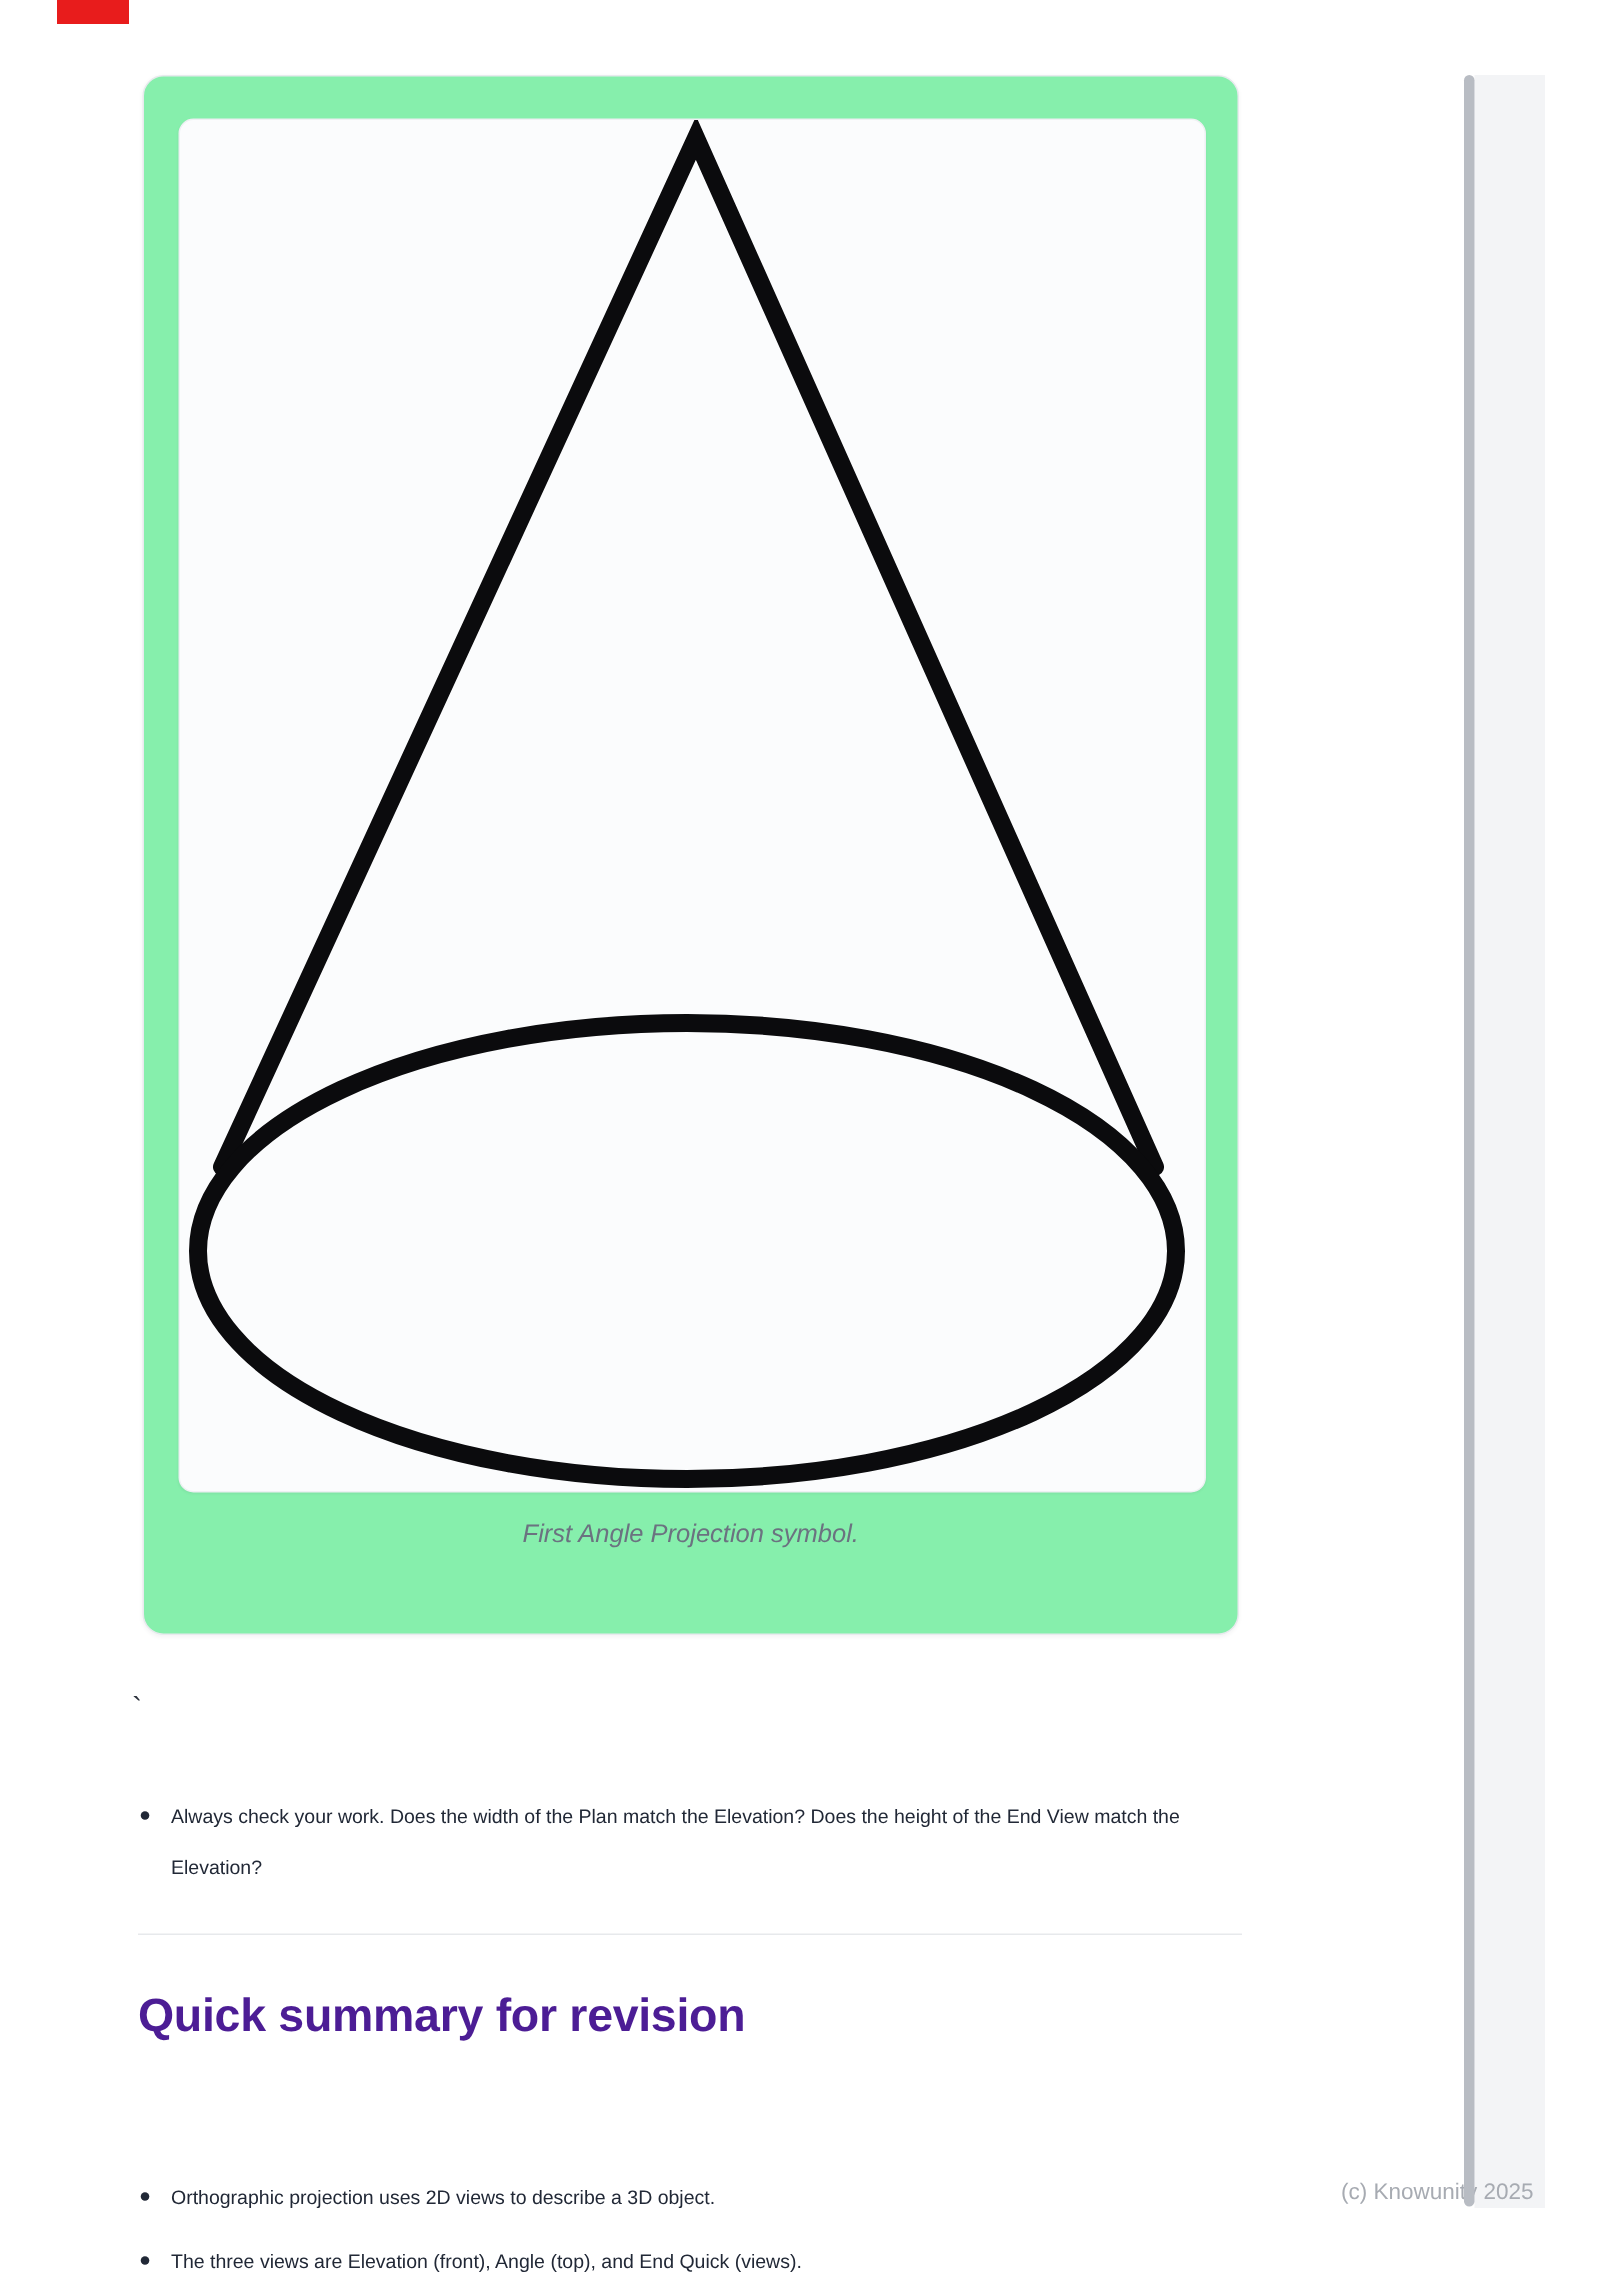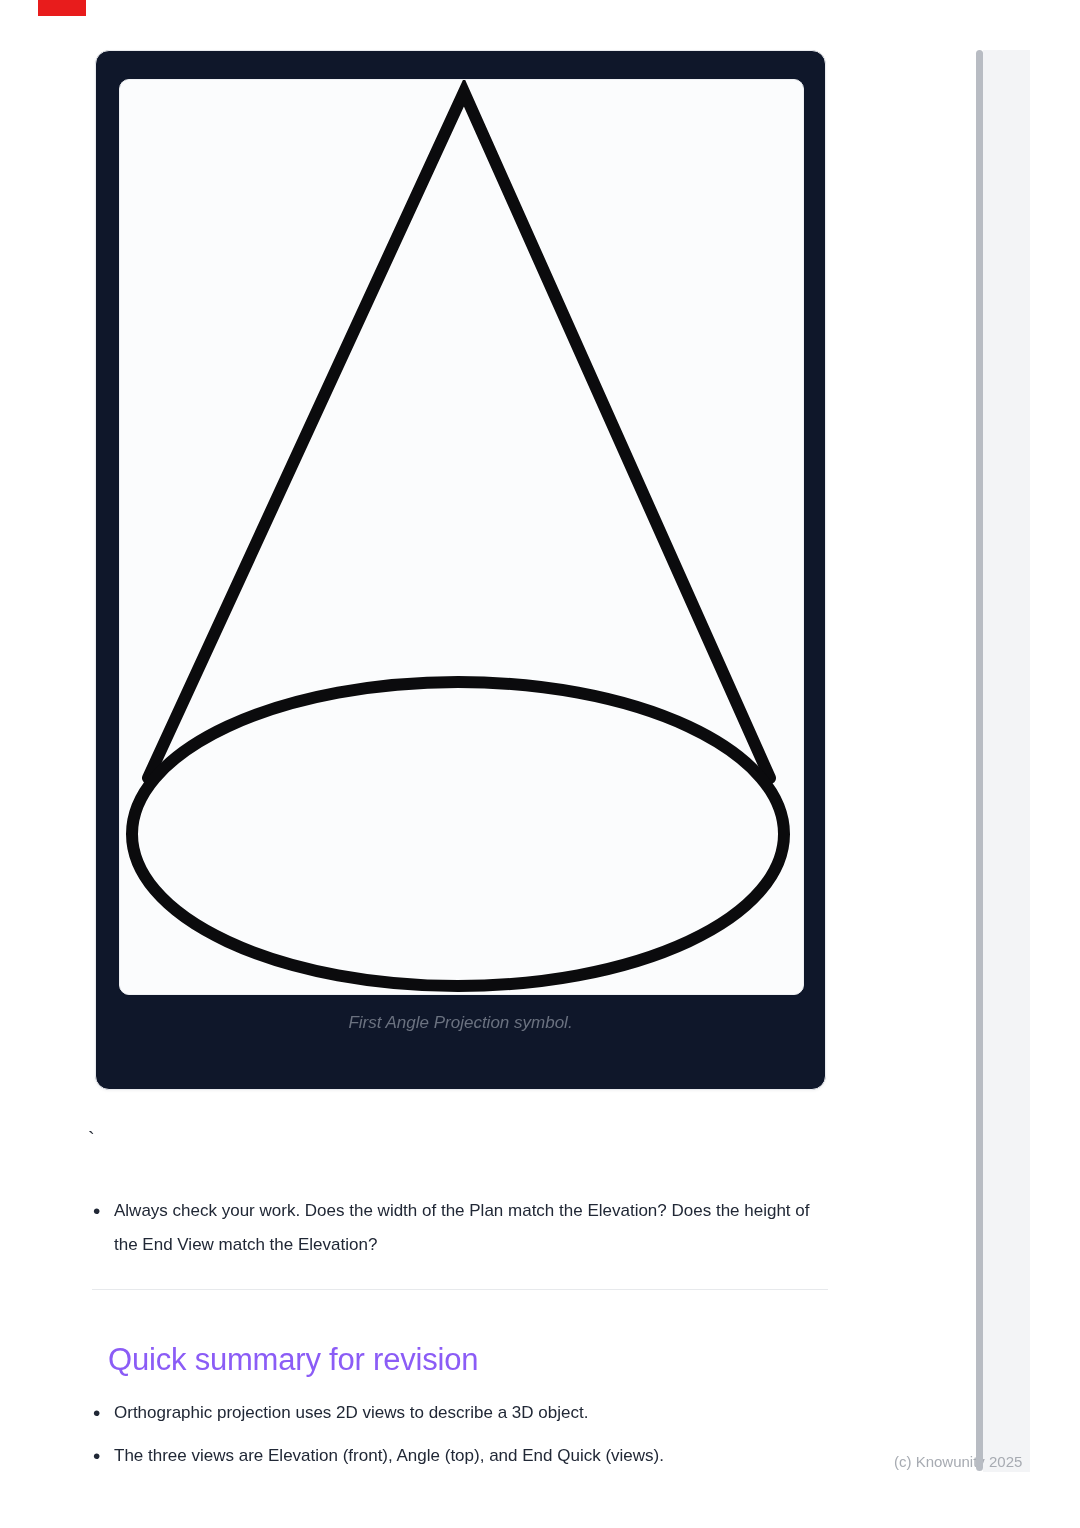--- a/index.html
+++ b/index.html
@@ -15,21 +15,21 @@
 
   
   .red-bar{
     position:absolute;left:38px;top:0;width:48px;height:16px;
     background:#e81c1c;
   }
 
   
   .figure-card{
     position:absolute;left:95px;top:50px;width:729px;height:1038px;
-    background:#0f172a;
+    background:#86efac;
     border:1px solid #e8eaee;
     border-radius:14px;
     box-shadow:0 1px 3px rgba(16,24,40,.05);
   }
   .figure-frame{
     position:absolute;left:23px;top:28px;width:683px;height:914px;
     background:#fbfcfd;
     border:1px solid #eef0f3;
     border-radius:10px;
     box-shadow:0 1px 2px rgba(16,24,40,.05);
@@ -48,48 +48,48 @@
     position:absolute;left:88px;top:1128px;
     font-size:20px;color:#2a2f3a;
   }
 
   ul.bullets{
     list-style:none;margin:0;padding:0;
   }
   ul.bullets li{
     position:relative;
     padding-left:22px;
-    font-size:17px;
+    font-size:13px;
     line-height:34px;
     color:#212836;
   }
   ul.bullets li + li{margin-top:9px;}
   ul.bullets li::before{
     content:"\2022";
     position:absolute;left:1px;top:0;
     font-size:21px;
   }
   .tips-list{
     position:absolute;left:92px;top:1194px;width:730px;
   }
 
   .divider{
     position:absolute;left:92px;top:1289px;width:736px;height:1px;
     background:#e7e9ec;
   }
 
   .summary-heading{
     position:absolute;left:90px;top:1324px;
-    font-size:31px;font-weight:normal;
+    font-size:31px;font-weight:bold;
     letter-spacing:-0.2px;
-    color:#8b5cf6;
-    margin:18px;
+    color:#4c1d95;
+    margin:2px;
   }
   .summary-list{
-    position:absolute;left:92px;top:1396px;width:770px;
+    position:absolute;left:92px;top:1448px;width:770px;
   }
   .b{font-weight:normal;}
 
   .watermark{
     position:absolute;left:894px;top:1453px;
     font-size:15px;
     color:#a7abb2;
     z-index:1;
     white-space:nowrap;
   }

